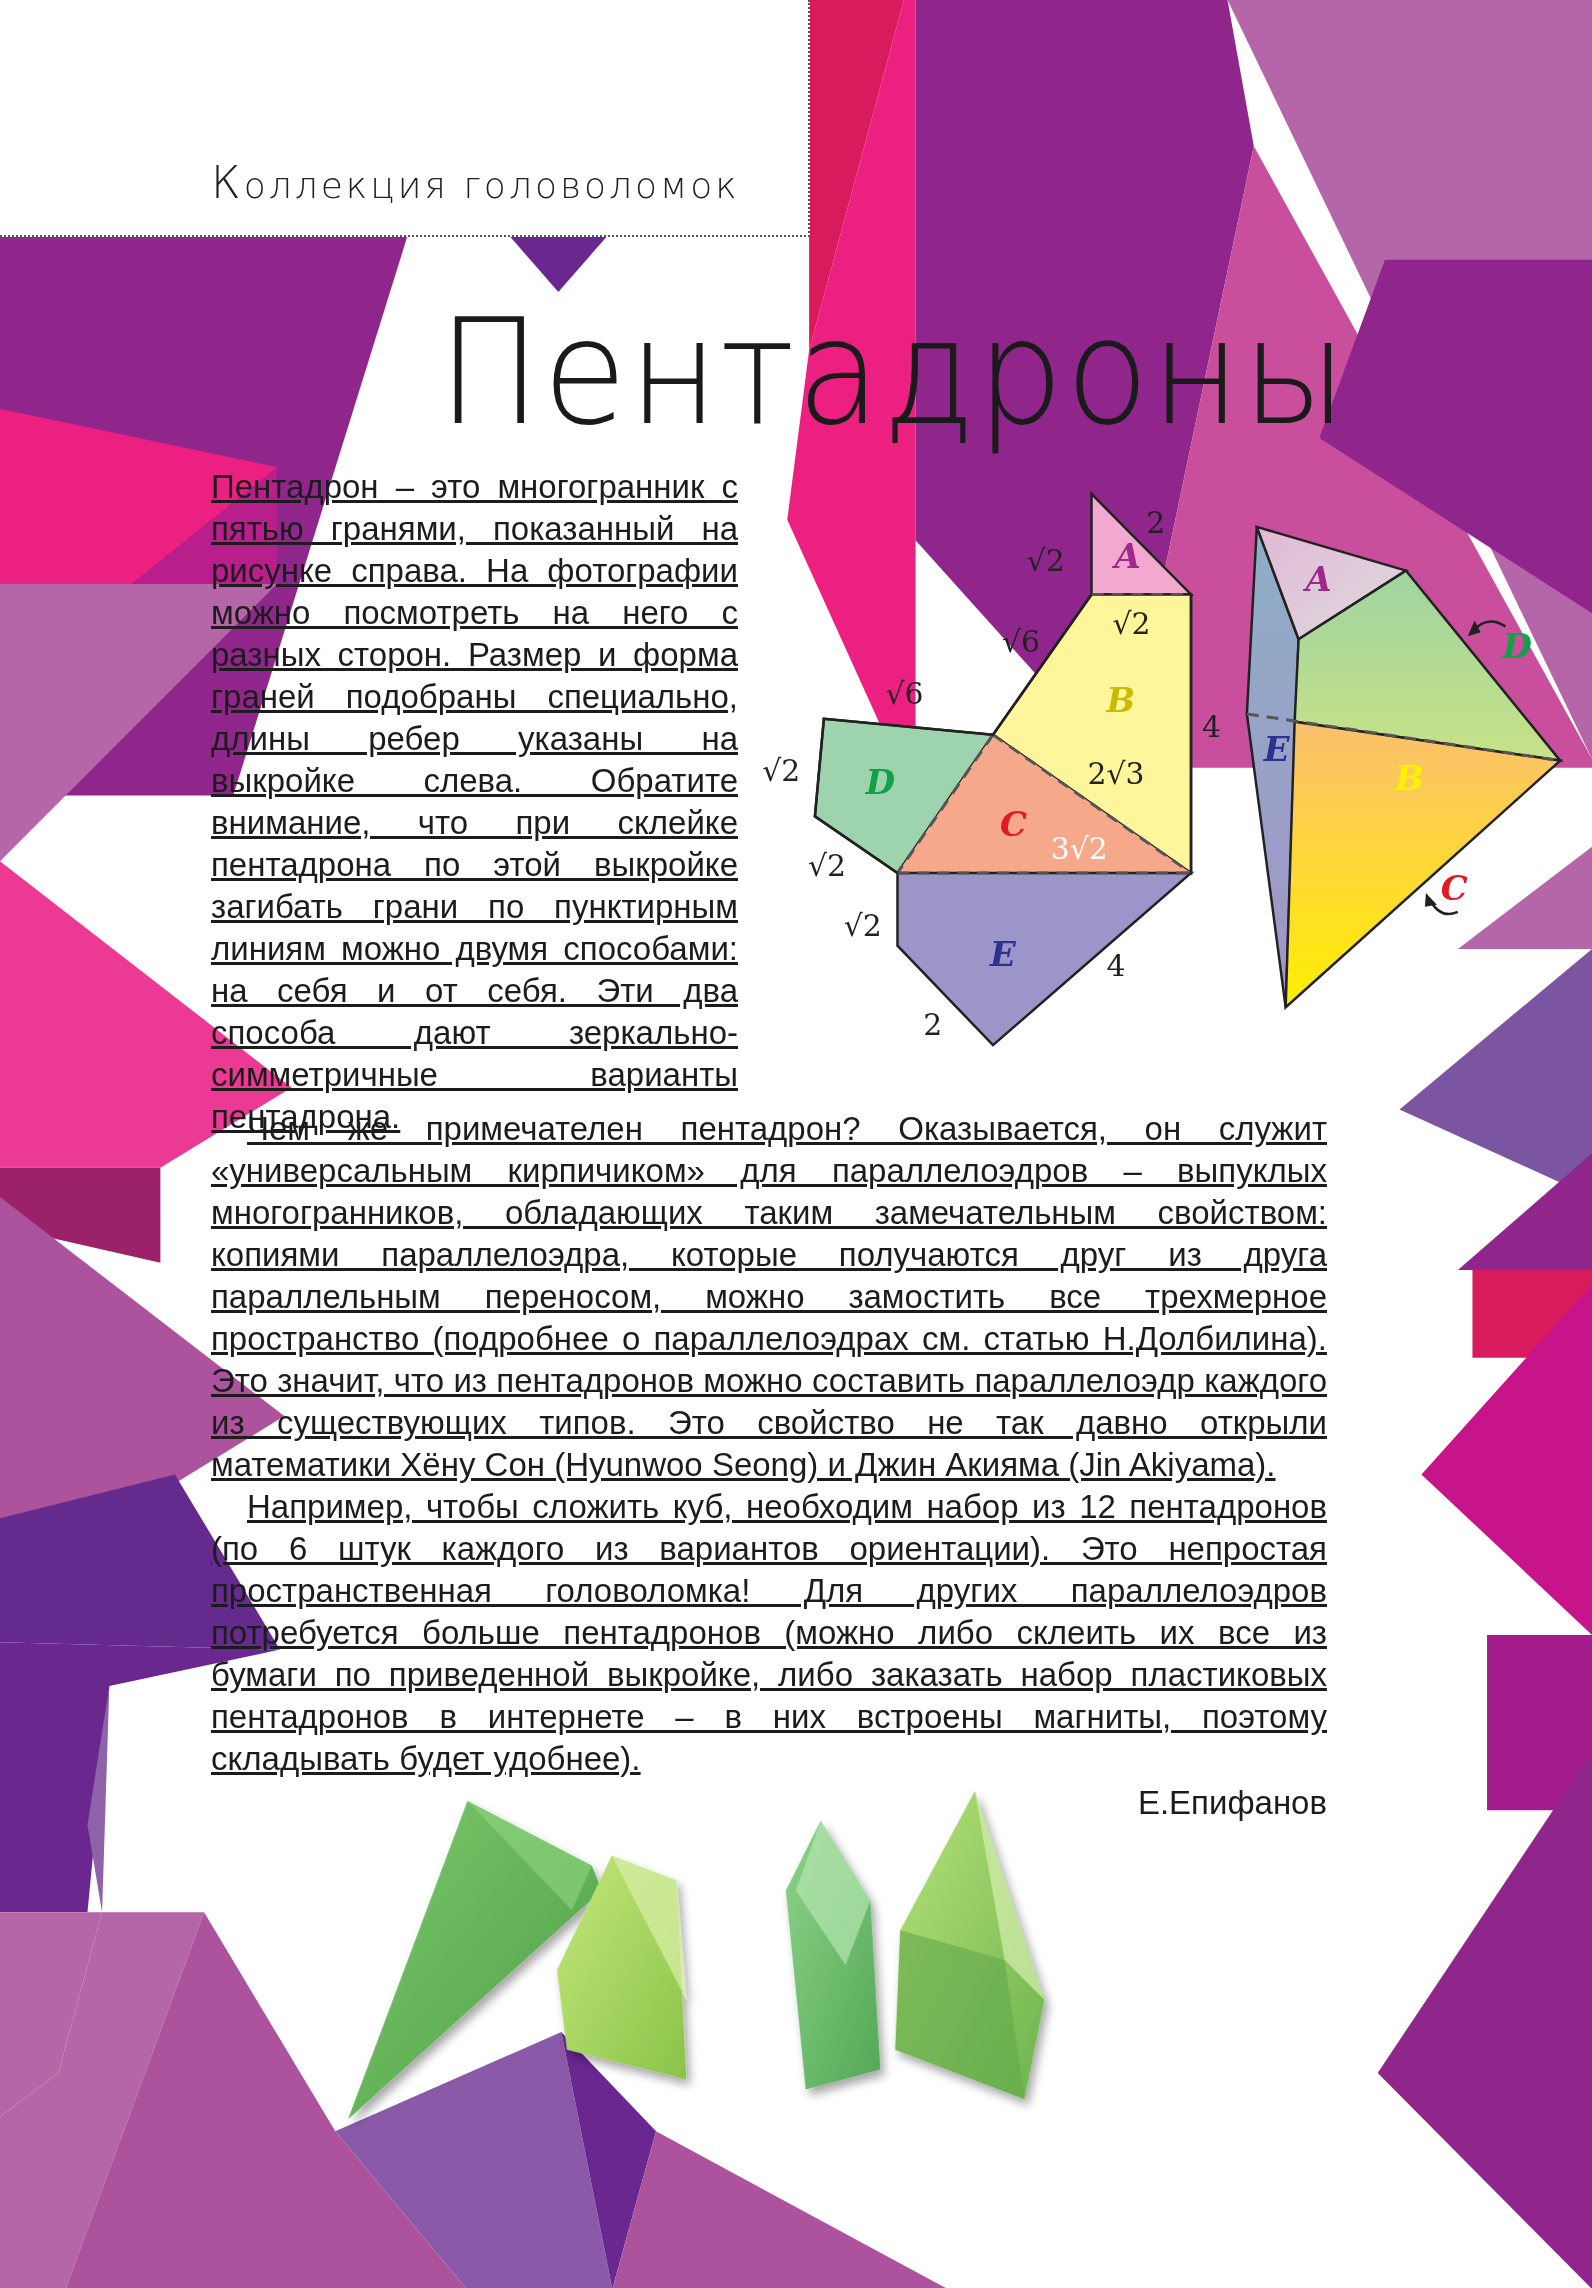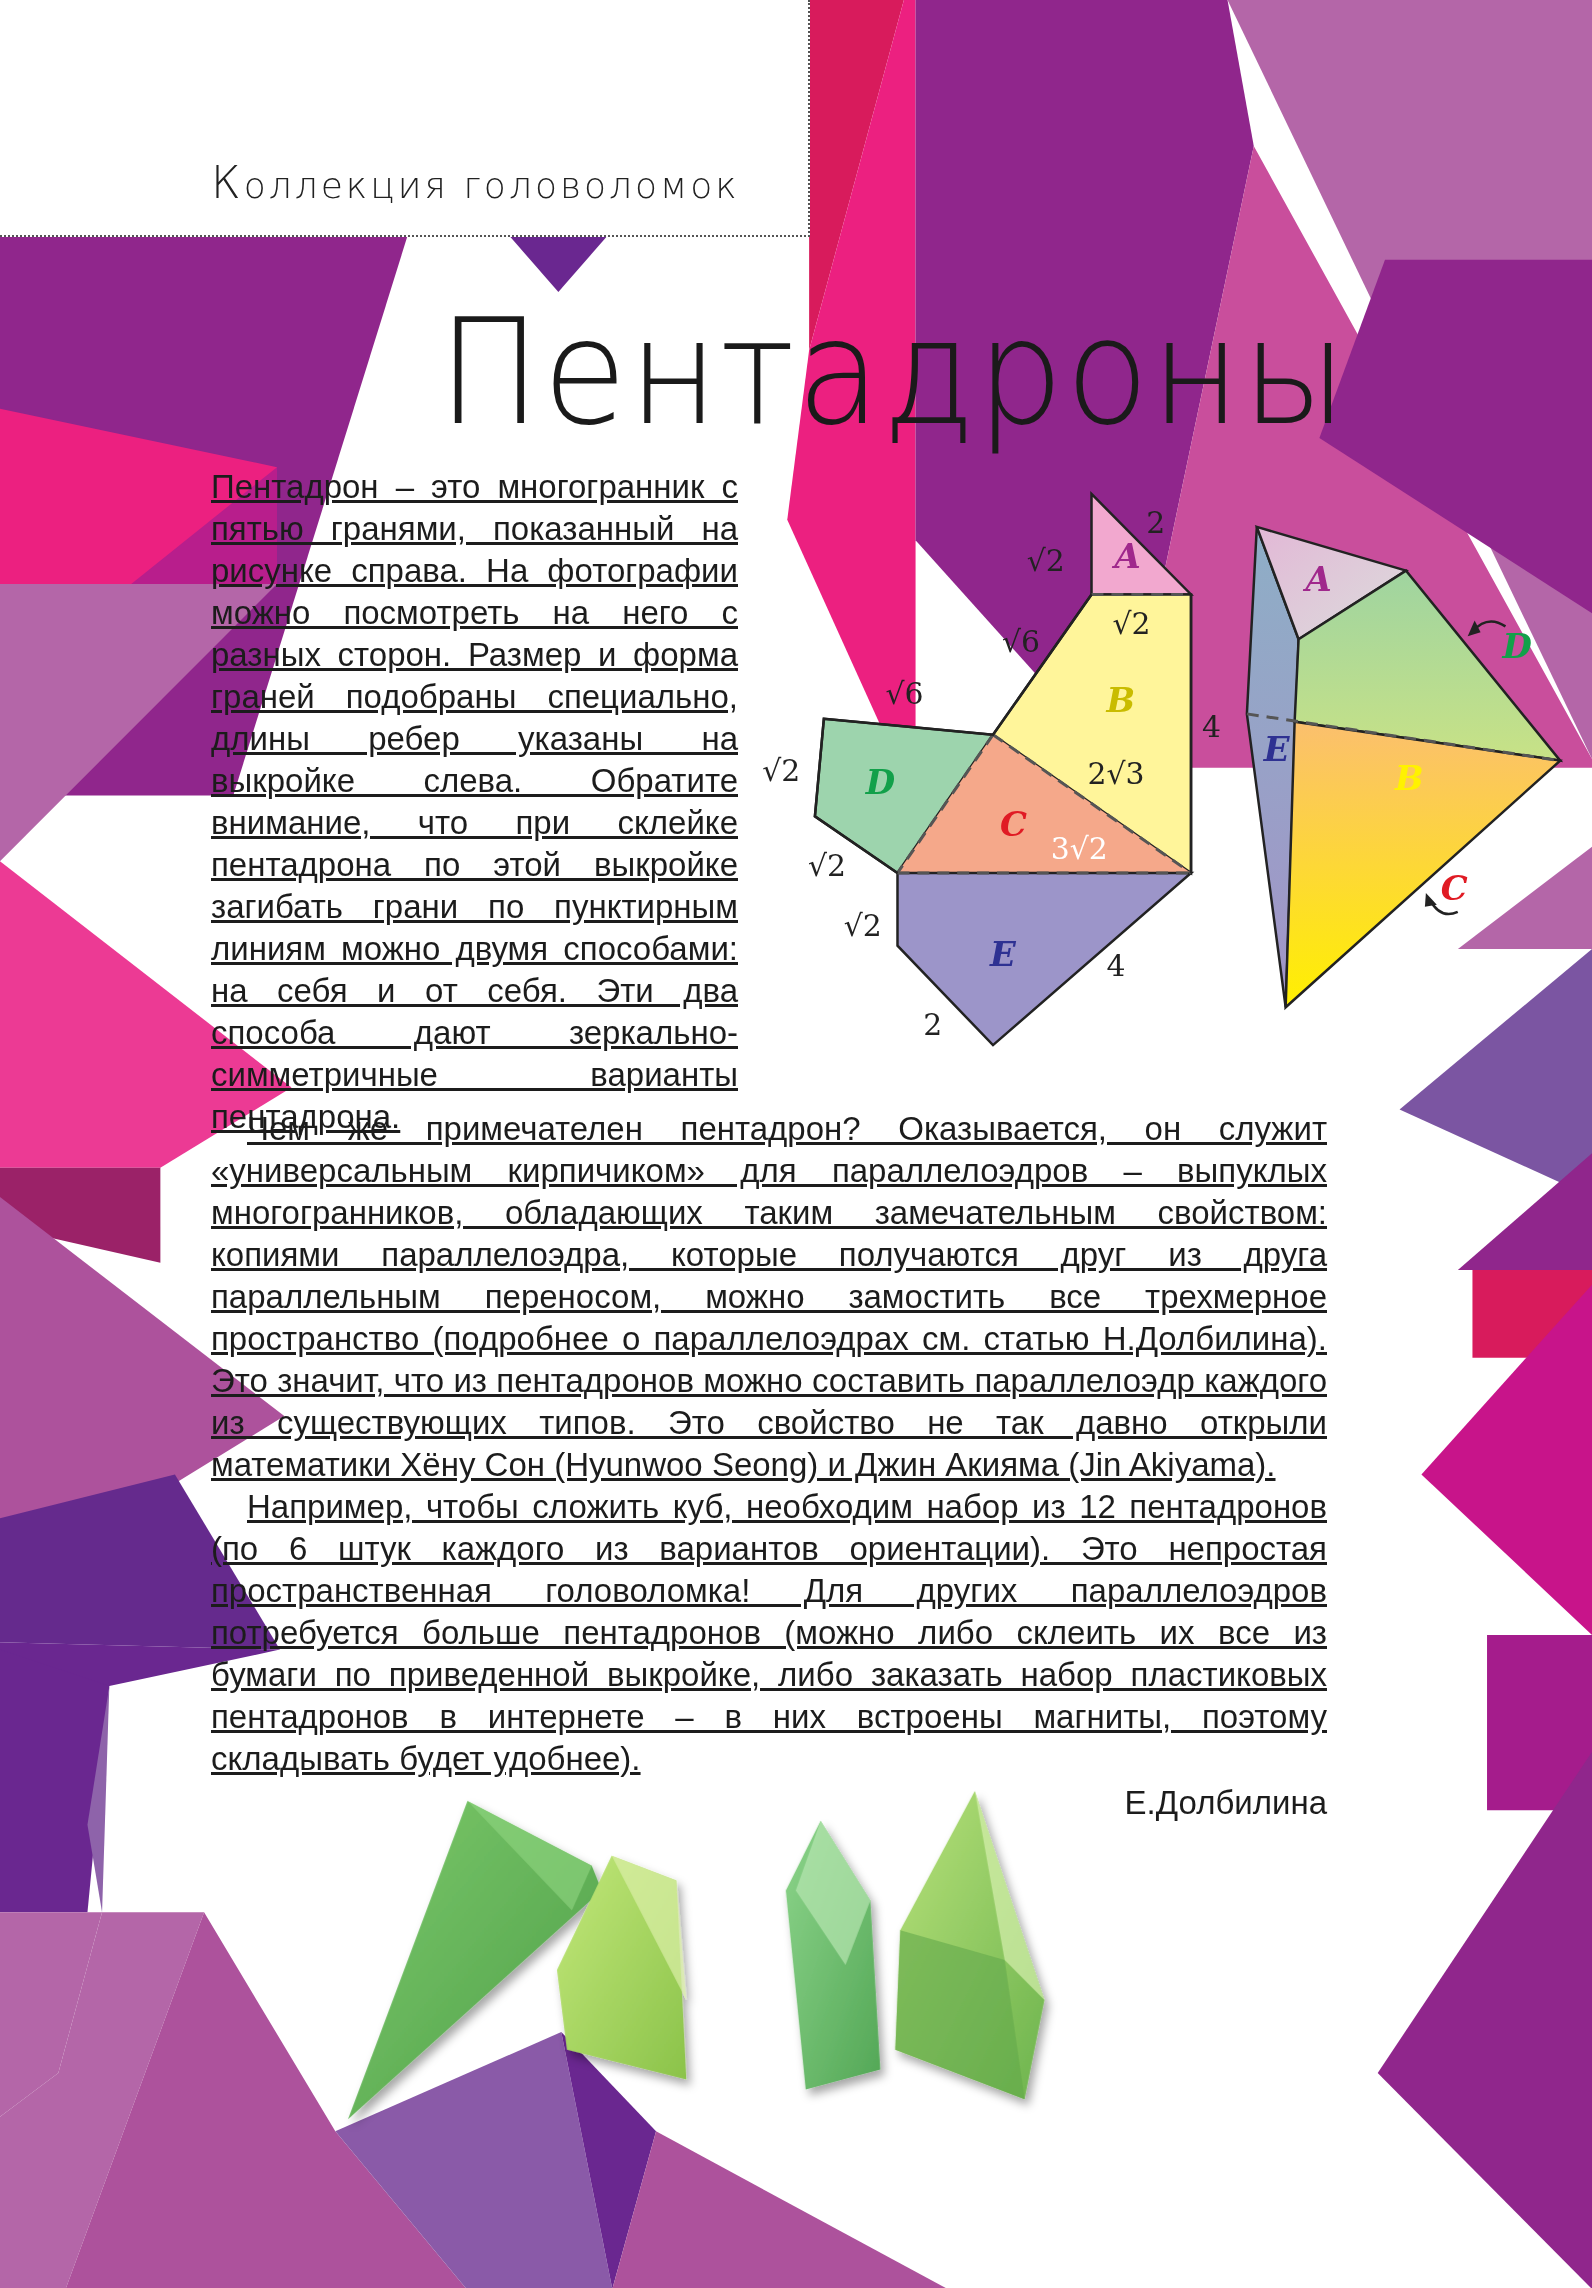--- a/index.html
+++ b/index.html
@@ -144,21 +144,21 @@
   <text class="face-lbl" x="172" y="285" fill="#fff200">B</text>
   <text class="face-lbl" x="218" y="395" fill="#e01b24">C</text>
   <text class="face-lbl" x="280" y="152" fill="#12a04a">D</text>
   <text class="face-lbl" x="40" y="255" fill="#2e3192">E</text>
 </svg>
 
 <div class="body-text">
   <p class="indent">Чем же примечателен пентадрон? Оказывается, он служит «универсальным кирпичиком» для параллелоэдров – выпуклых многогранников, обладающих таким замечательным свойством: копиями параллелоэдра, которые получаются друг из друга параллельным переносом, можно замостить все трехмерное пространство (подробнее о параллелоэдрах см. статью Н.Долбилина). Это значит, что из пентадронов можно составить параллелоэдр каждого из существующих типов. Это свойство не так давно открыли математики Хёну Сон (Hyunwoo Seong) и Джин Акияма (Jin Akiyama).</p>
   <p class="indent">Например, чтобы сложить куб, необходим набор из 12 пентадронов (по 6 штук каждого из вариантов ориентации). Это непростая пространственная головоломка! Для других параллелоэдров потребуется больше пентадронов (можно либо склеить их все из бумаги по приведенной выкройке, либо заказать набор пластиковых пентадронов в интернете – в них встроены магниты, поэтому складывать будет удобнее).</p>
 </div>
-<div class="author">Е.Долбилина</div>
+<div class="author">Е.Епифанов</div>
 
 <svg class="figure" style="left:328px;top:1781px;width:1015px;height:378px;" viewBox="0 0 1020 380" xmlns="http://www.w3.org/2000/svg">
   <defs>
     <linearGradient id="pg1" x1="0" y1="0" x2="1" y2="1">
         <stop offset="0" stop-color="#7cc96a"></stop>
         <stop offset="1" stop-color="#4f9f4a"></stop>
       </linearGradient>
     <linearGradient id="pg2" x1="0" y1="0" x2="1" y2="1">
         <stop offset="0" stop-color="#c3e87a"></stop>
         <stop offset="1" stop-color="#8bc34a"></stop>

